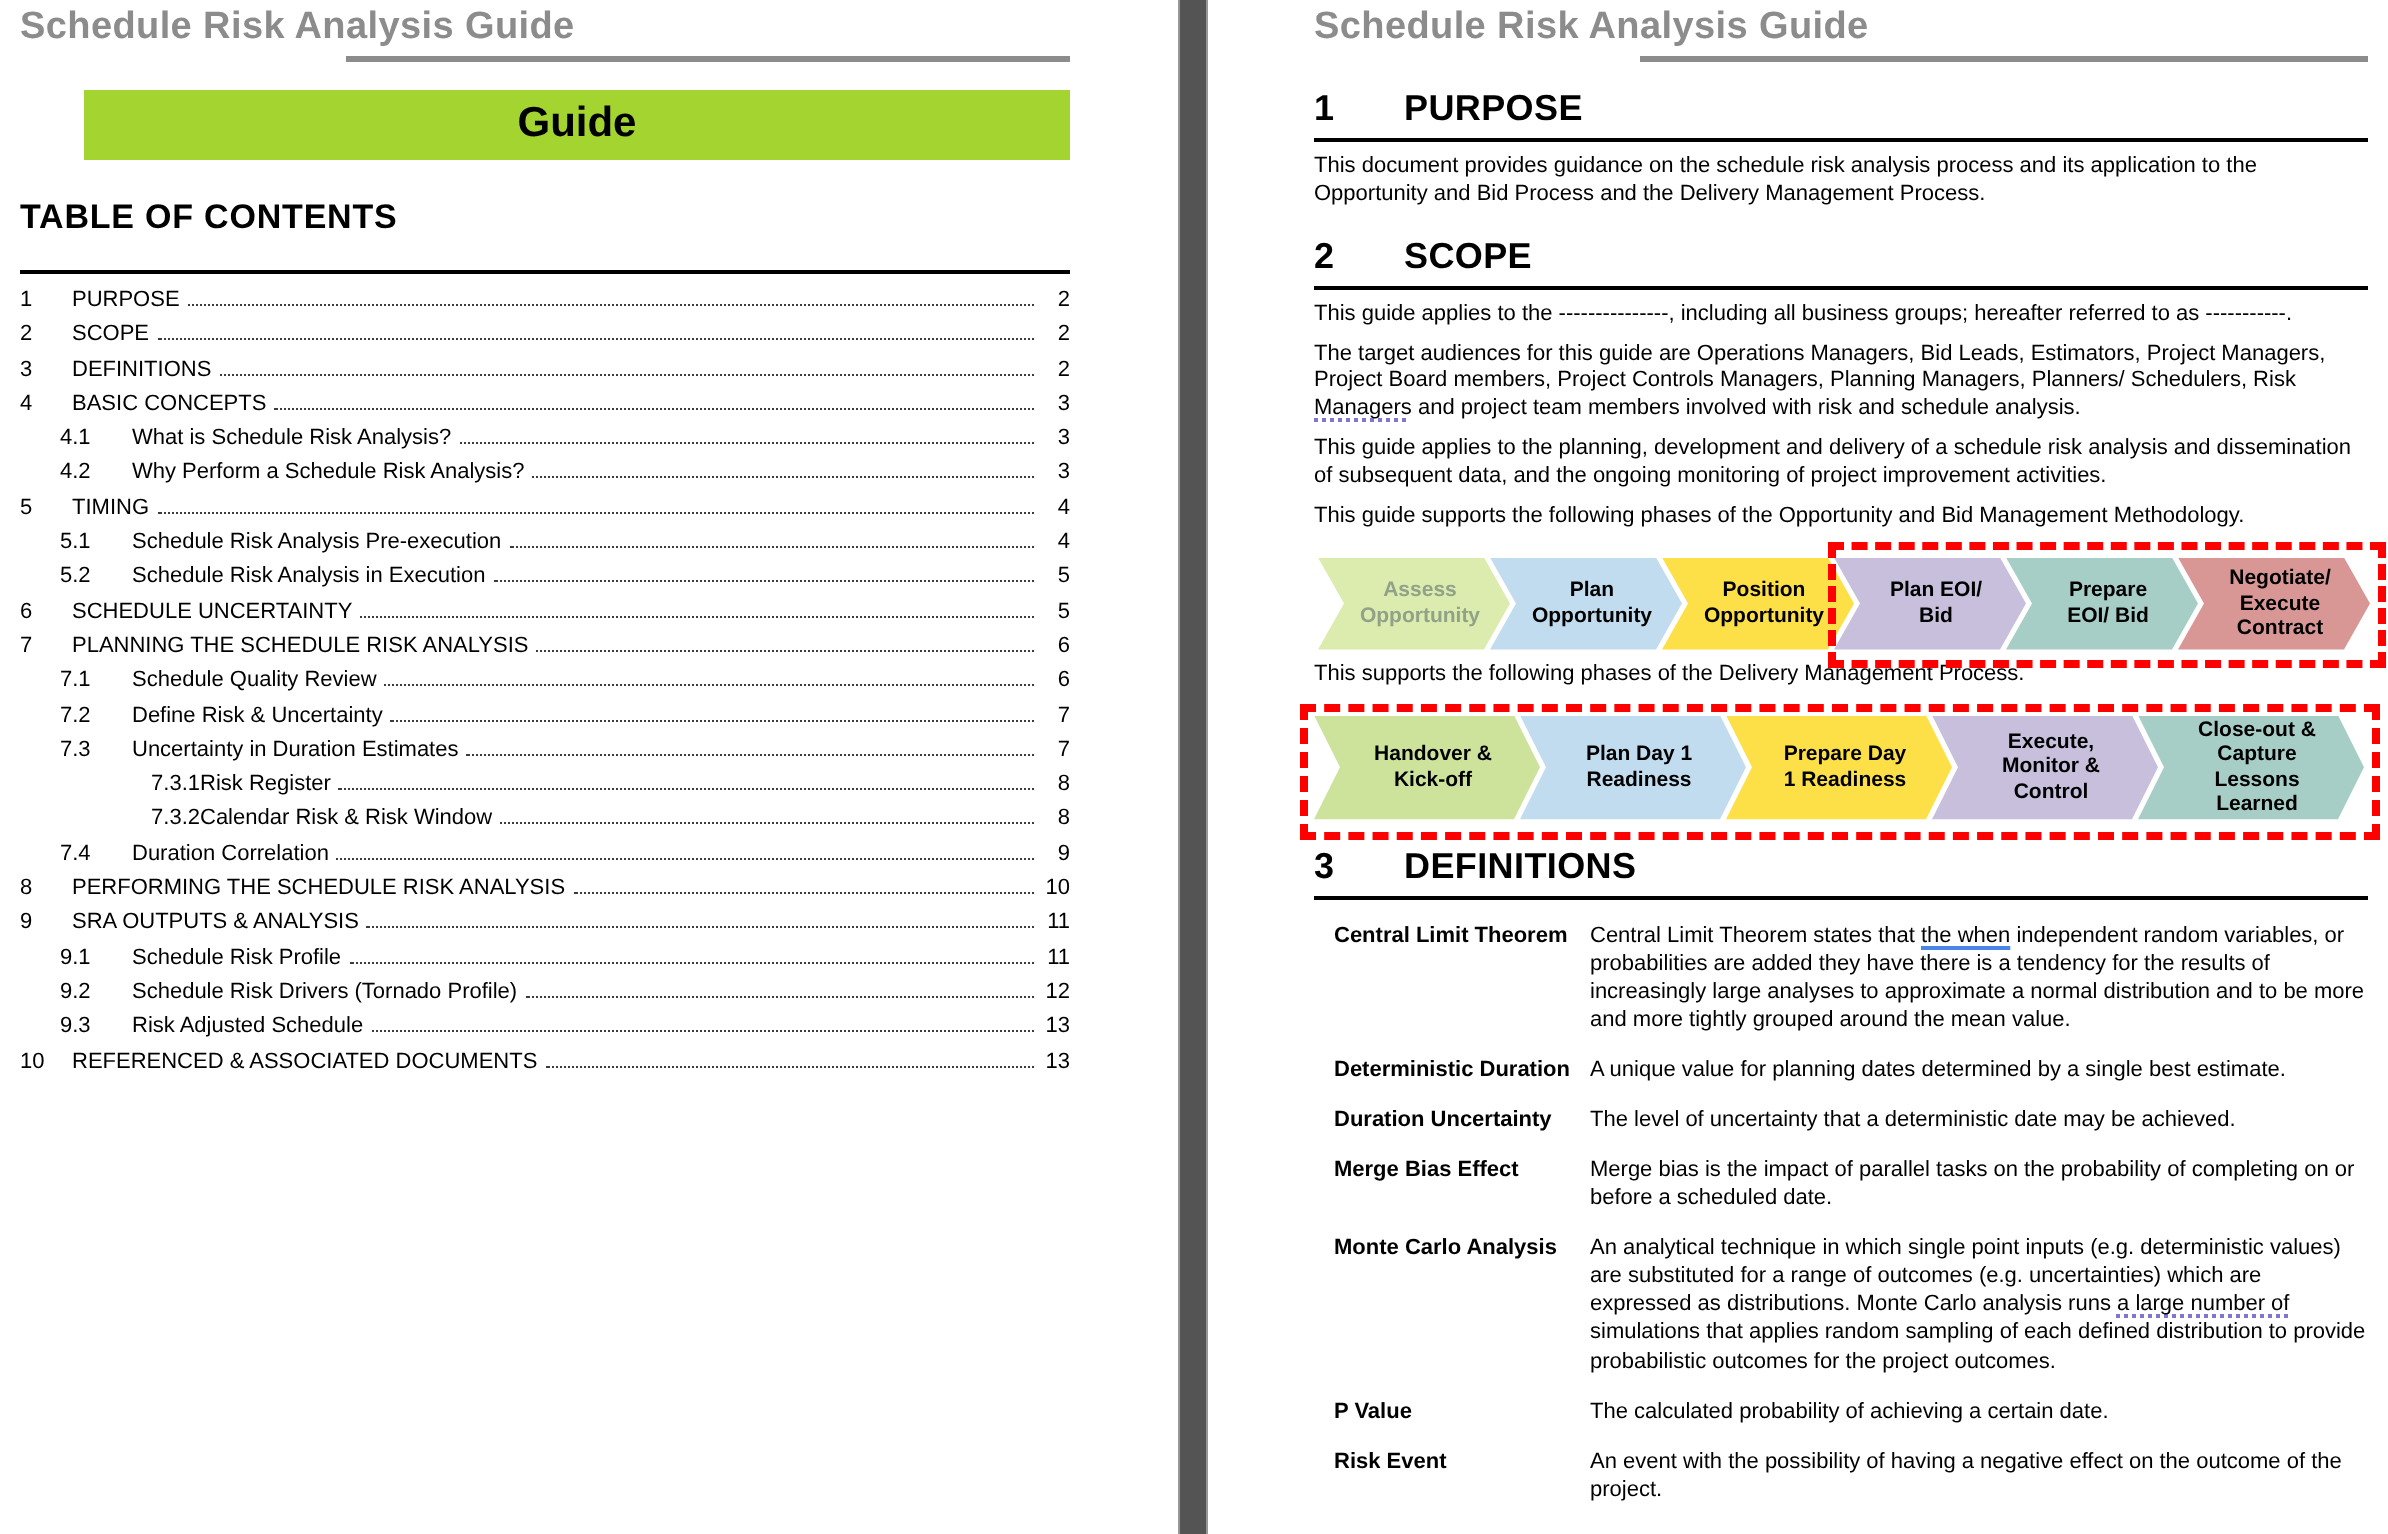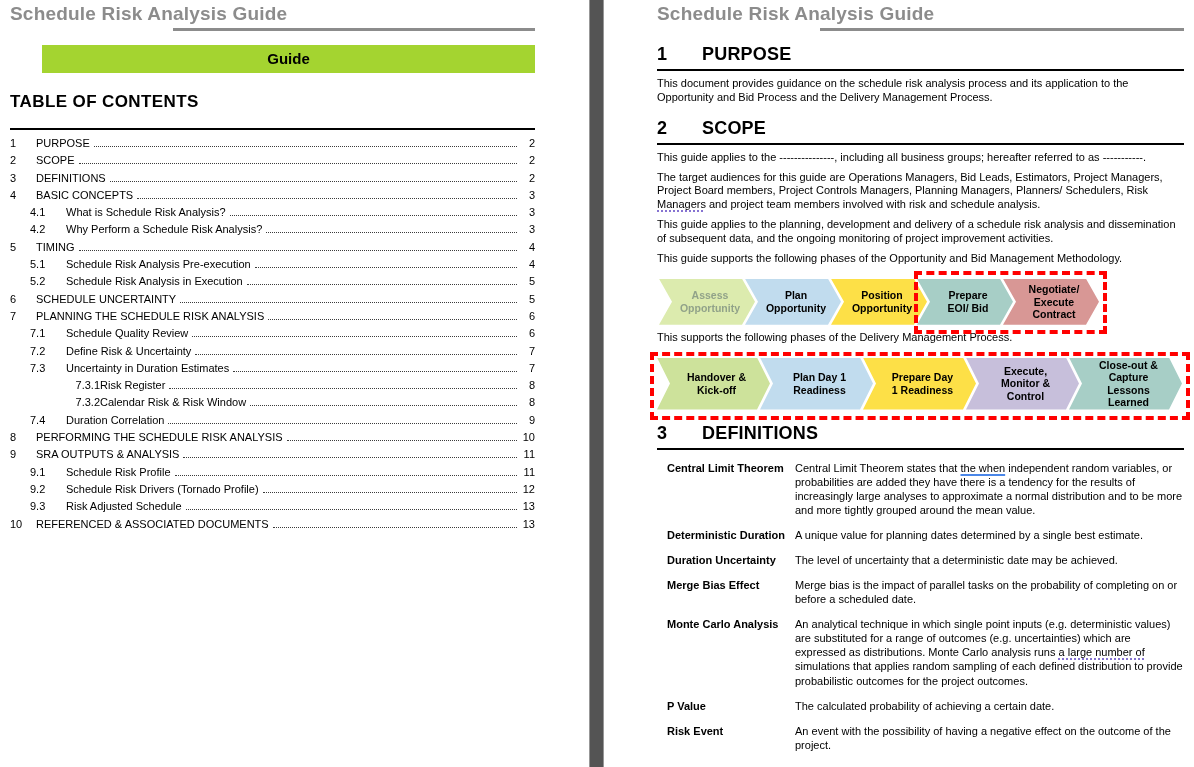--- a/index.html
+++ b/index.html
@@ -12,21 +12,21 @@
   .page { background:#fff; height:767px; overflow:hidden; }
   .page-left  { width:589px; padding:3px 54px 0 10px; }
   .page-right { width:590px; padding:3px 10px 0 53px; }
   .divider { width:15px; background:#545454; border-left:1px solid #979797; border-right:1px solid #979797; }
 
   
   .doc-header-title { text-align:left; font-size:19px; font-weight:bold; color:#8c8c8c; letter-spacing:.2px; }
   .doc-header-rule  { height:3px; background:#8c8c8c; margin-top:3px; margin-left:31%; }
 
   
-  .banner { margin-top:14px; background:#a4d430; text-align:center; font-weight:bold; font-size:15px; padding:5px 0 6px 0;margin-left:32px; }
+  .banner { margin-top:14px; background:#a4d430; text-align:center; font-weight:bold; font-size:21px; padding:5px 0 6px 0;margin-left:32px; }
   .toc-title { margin-top:19px; font-size:17px; font-weight:bold; letter-spacing:.4px; border-bottom:2px solid #000; padding-bottom:16px; }
   .toc { margin-top:7px; }
   .toc-row { display:flex; align-items:baseline; height:17.3px; font-size:11px; }
   .toc-num { flex:none; }
   .l1 .toc-num { width:26px; }
   .l2 { padding-left:20px; } .l2 .toc-num { width:36px; }
   .l3 { padding-left:38px; } .l3 .toc-num { width:52px;text-align:right; }
   .toc-label { flex:none; padding-right:1px; white-space:nowrap; }
   .toc-dots  { flex:1; border-bottom:1.6px dotted #3c3c3c; margin:0 2px 3px 3px; }
   .toc-page  { flex:none; min-width:16px; text-align:right; }
@@ -246,20 +246,22 @@
     <p class="body">This guide supports the following phases of the Opportunity and Bid Management Methodology.</p>
 
     <div class="chev-row-wrap wrap1">
       <div class="chev-row row1">
         <div class="chev c-green1">Assess
 Opportunity</div>
         <div class="chev c-blue">Plan
 Opportunity</div>
         <div class="chev c-orange">Position
 Opportunity</div>
+        <div class="chev c-purple">Plan EOI/
+Bid</div>
         <div class="chev c-teal">Prepare
 EOI/ Bid</div>
         <div class="chev c-red">Negotiate/
 Execute
 Contract</div>
       </div>
       <div class="dash-box dash1"></div>
     </div>
 
     <p class="body">This supports the following phases of the Delivery Management Process.</p>

